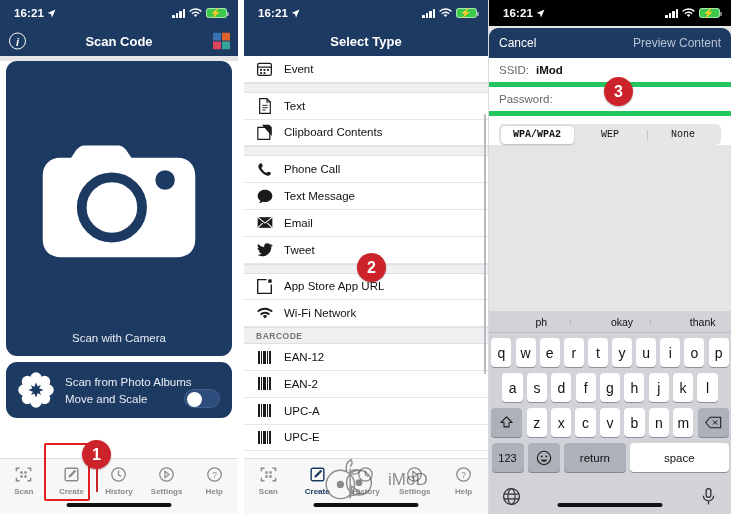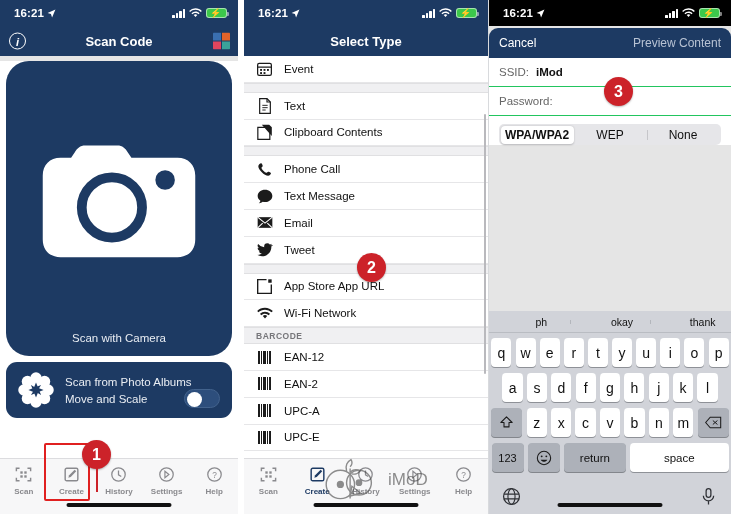--- a/index.html
+++ b/index.html
@@ -58,21 +58,21 @@
   }
   .swatch {
     width:17px;height:17px;display:grid;grid-template-columns:1fr 1fr;grid-template-rows:1fr 1fr;
     gap:1px;border-radius:1px;overflow:hidden;
   }
   .swatch span{ display:block; }
 
   
   .p1-body { background:#ffffff; height: calc(514px - 56px); position:relative; }
   .cam-card {
-    margin:5px 6px 0 6px; background:#1d3a63; border-radius:23px;
+    margin:5px 6px 0 6px; background:#1d3a63; border-radius:11px;
     height:295px; display:flex; flex-direction:column; align-items:center; justify-content:center;
     position:relative;
   }
   .cam-glyph { width:180px; height:133px; margin-top:-18px; }
   .cam-label { position:absolute; bottom:12px; left:0; right:0; text-align:center;
     color:#e9edf3; font-size:11.5px; }
   .albums-card {
     margin:6px 6px 0 6px; background:#1d3a63; border-radius:11px; height:56px;
     display:flex; align-items:center; padding:0 11px; gap:10px; position:relative;
   }
@@ -147,32 +147,32 @@
   
   .p3-nav {
     background:#1d3a63; color:#fff; height:30px; display:flex; align-items:center;
     justify-content:space-between; padding:0 10px; font-size:12px;
     border-radius:9px 9px 0 0; margin-top:2px;
   }
   .p3-nav .dim { color:#b8c3d4; }
   .p3-form { background:#ffffff; }
   .frow {
     height:29px; display:flex; align-items:center; padding:0 10px; gap:7px;
-    border-bottom:1px solid #22c55e; font-size:11.5px;
+    border-bottom:5px solid #22c55e; font-size:11.5px;
   }
   .frow .flabel { color:#666; }
   .frow .fvalue { color:#111; font-weight:600; }
   .frow .fph { color:#a9a9ad; }
   .seg {
     margin:8px 10px 0 10px; height:21px; background:#e6e6e9; border-radius:5px;
     display:flex; padding:1.5px; gap:0;
   }
   .seg > div {
     flex:1; display:flex; align-items:center; justify-content:center;
-    font-size:12px; color:#111; position:relative;
+    font-size:10px; color:#111; position:relative;font-family:Liberation Mono, monospace;
   }
   .seg > div.on { background:#fff; border-radius:4px; box-shadow:0 .5px 2px rgba(0,0,0,.2); font-weight:600; }
   .seg > div + div:before{
     content:""; position:absolute; left:0; top:4px; bottom:4px; width:1px; background:#c6c6ca;
   }
   .seg > div.on + div:before, .seg > div.on:before { display:none; }
 
   
   .kb { position:absolute; left:0; right:0; bottom:0; background:#d1d3d9; }
   .kb-sugg { height:22px; display:flex; align-items:center; border-bottom:.5px solid #b9bcc2; }

